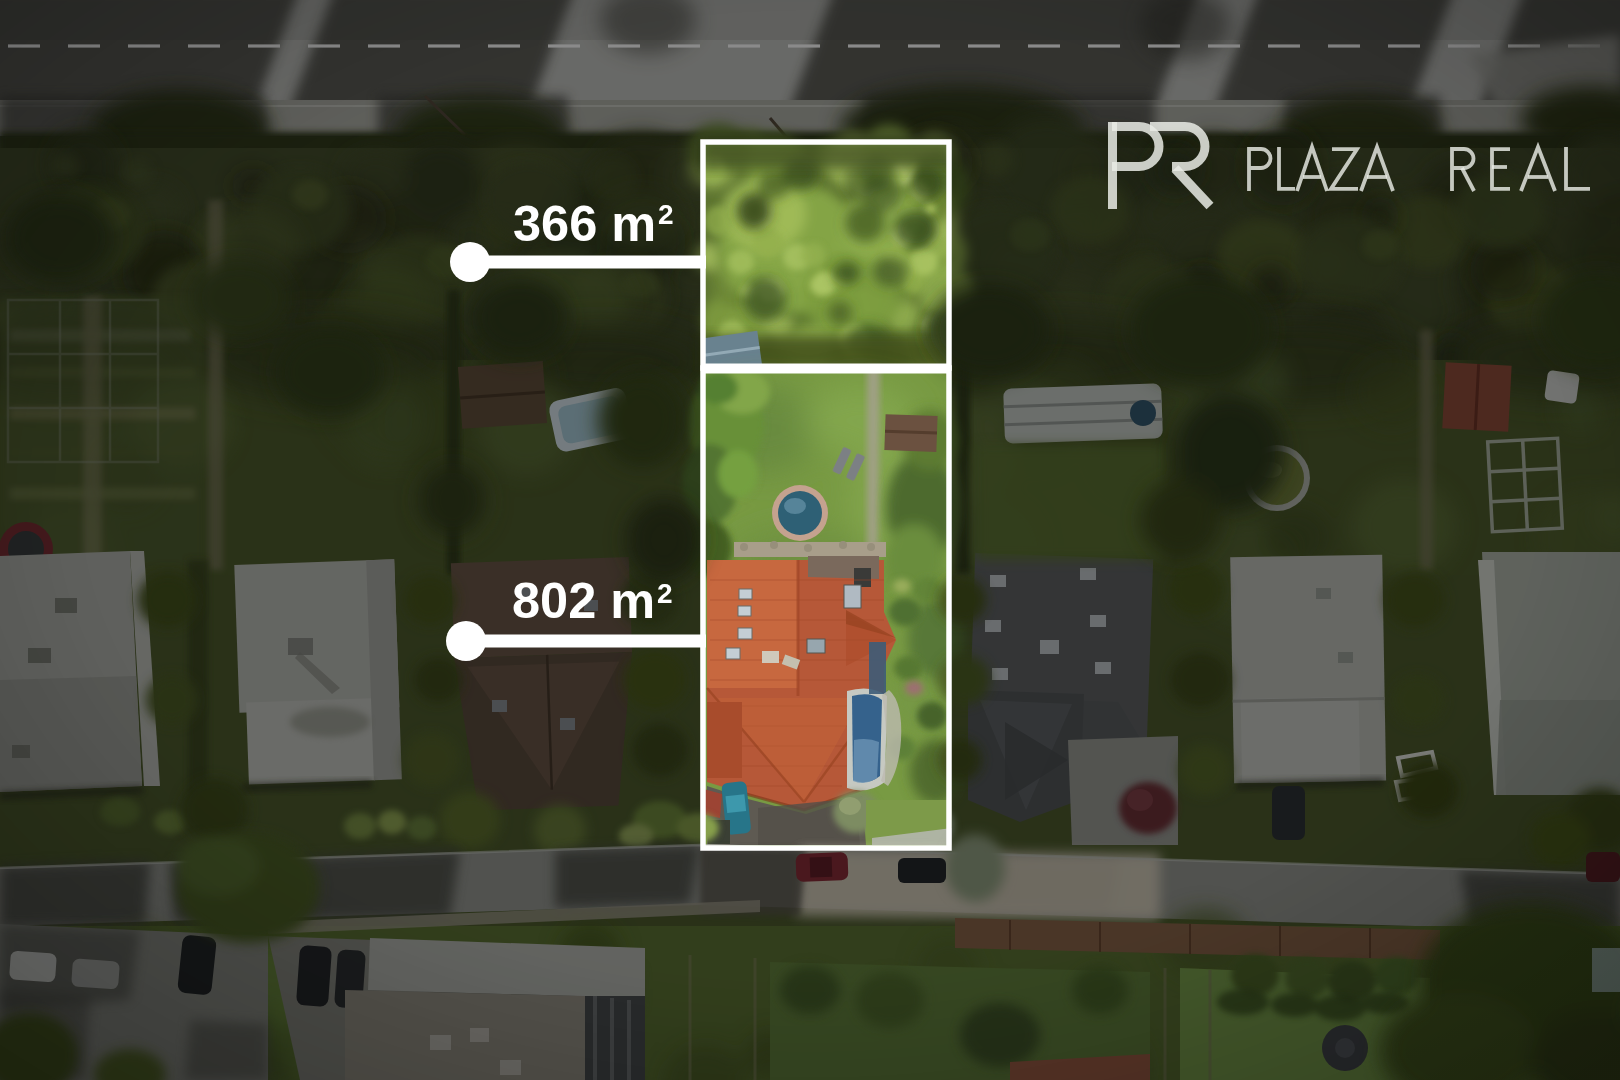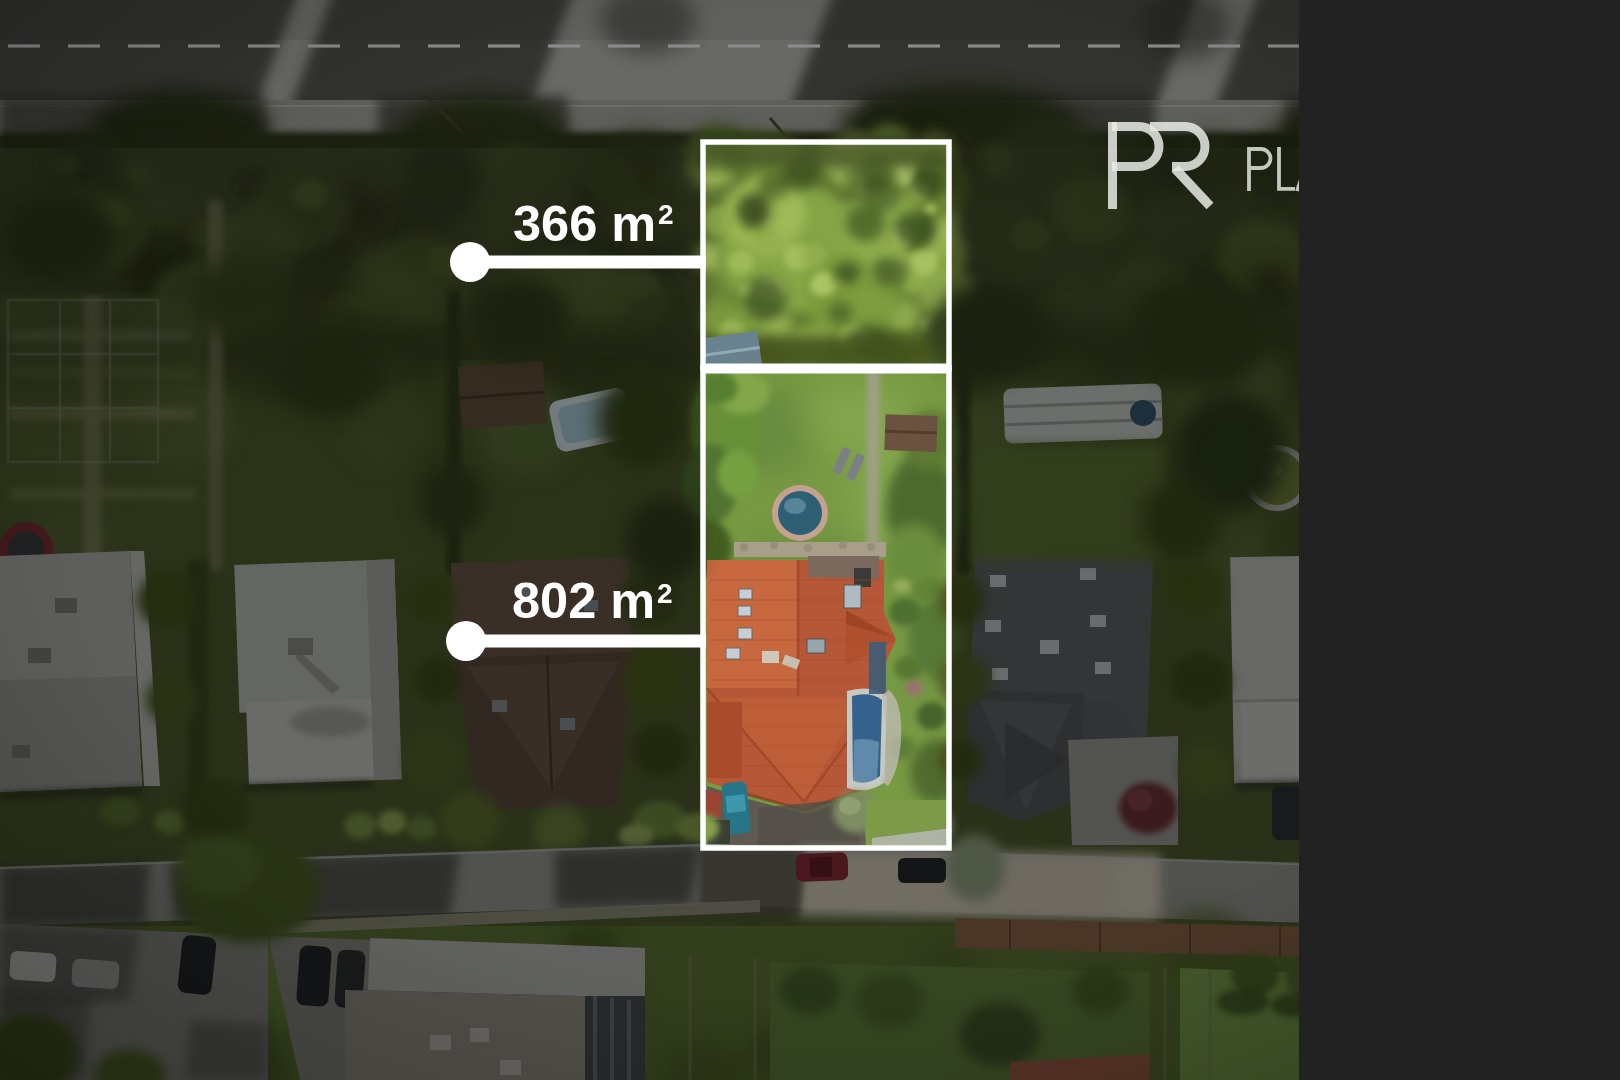--- a/index.html
+++ b/index.html
@@ -1,16 +1,16 @@
 <!DOCTYPE html>
 <html><head>
 <meta charset="utf-8">
 <style>
   html,body { margin:0; padding:0; background:#222; }
-  #stage { position:relative; width:1299px; height:1080px; overflow:hidden;
+  #stage { position:relative; width:1620px; height:1080px; overflow:hidden;
            font-family:"Liberation Sans", sans-serif; }
   svg { display:block; }
 </style>
 </head>
 <body>
 <div id="stage">
 <svg width="1620" height="1080" viewBox="0 0 1620 1080">
 <defs>
         <filter id="b3" x="-30%" y="-30%" width="160%" height="160%">
           <feGaussianBlur stdDeviation="3"></feGaussianBlur>

